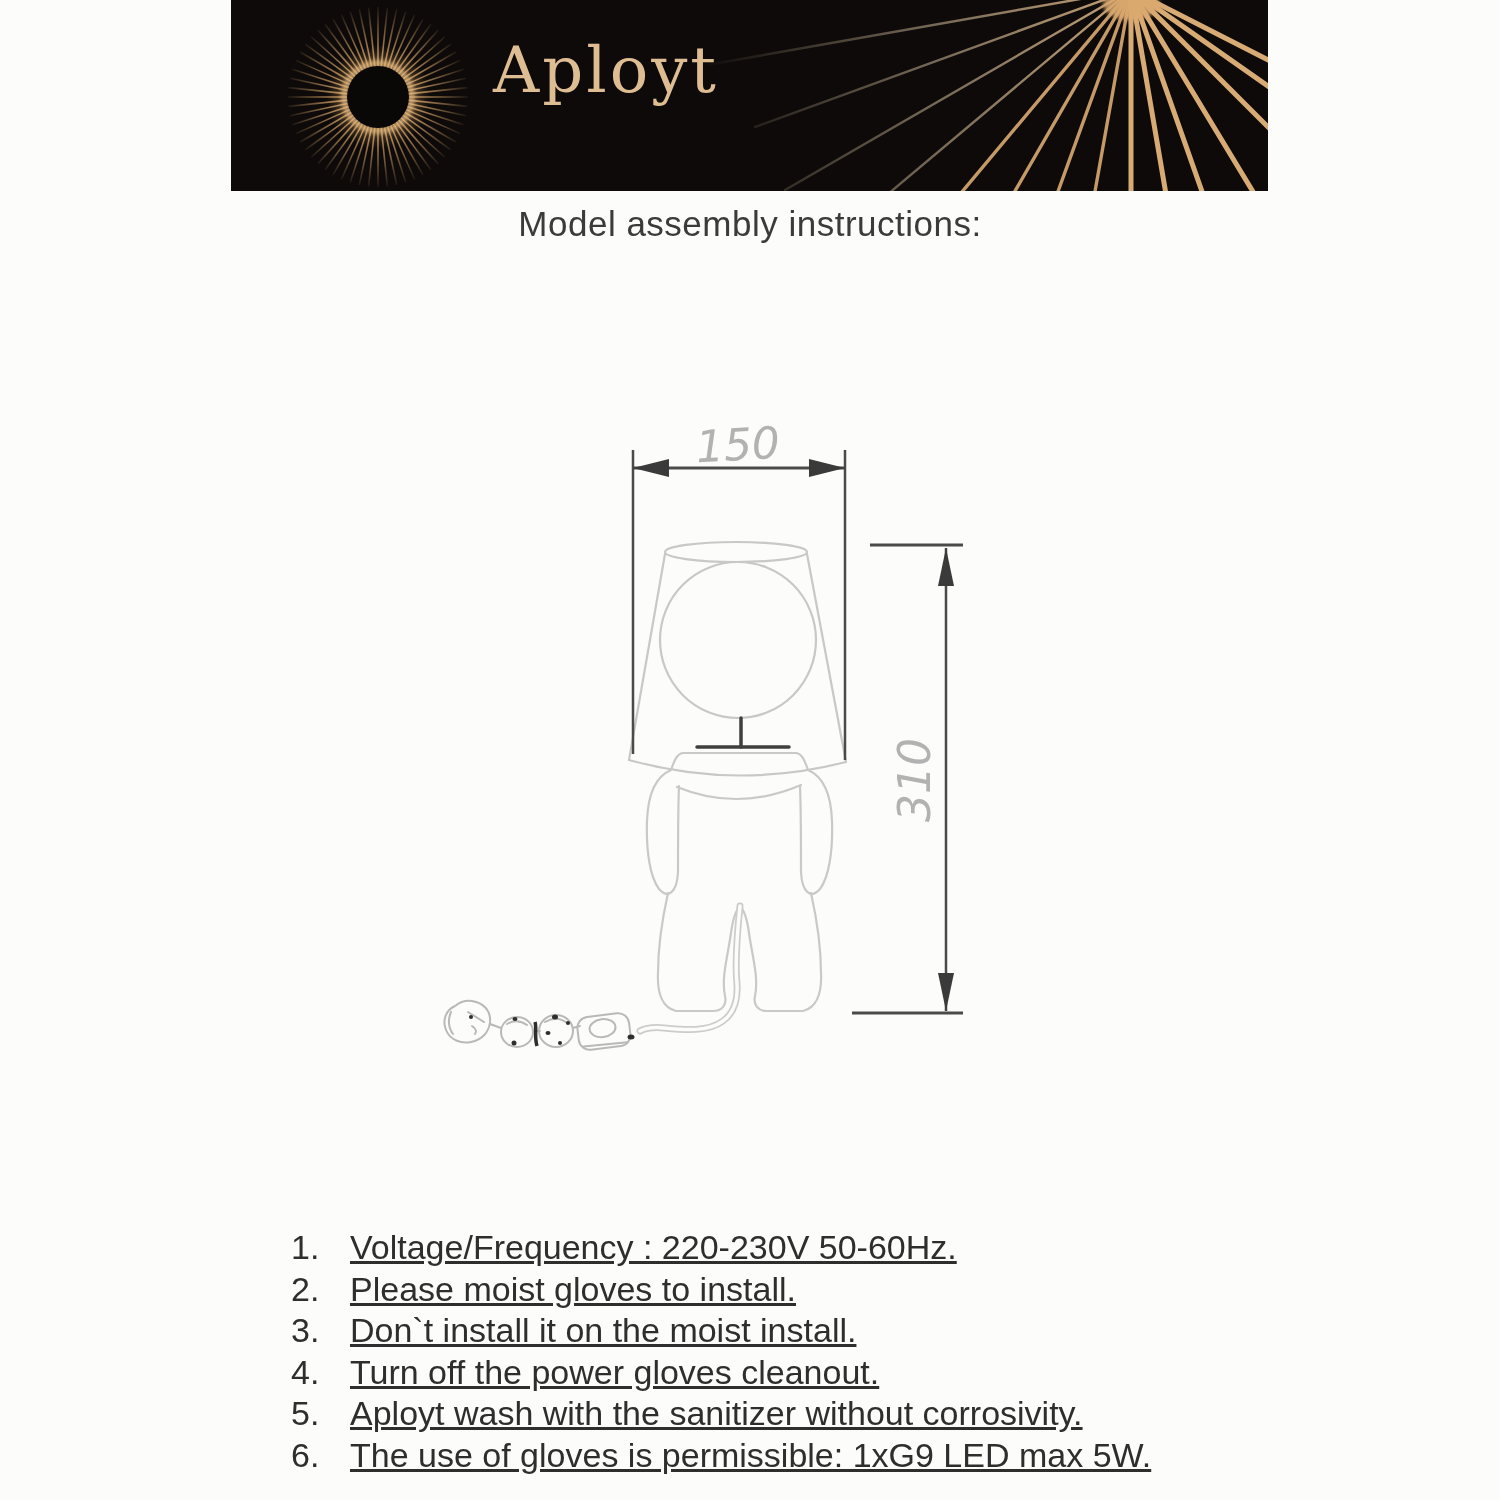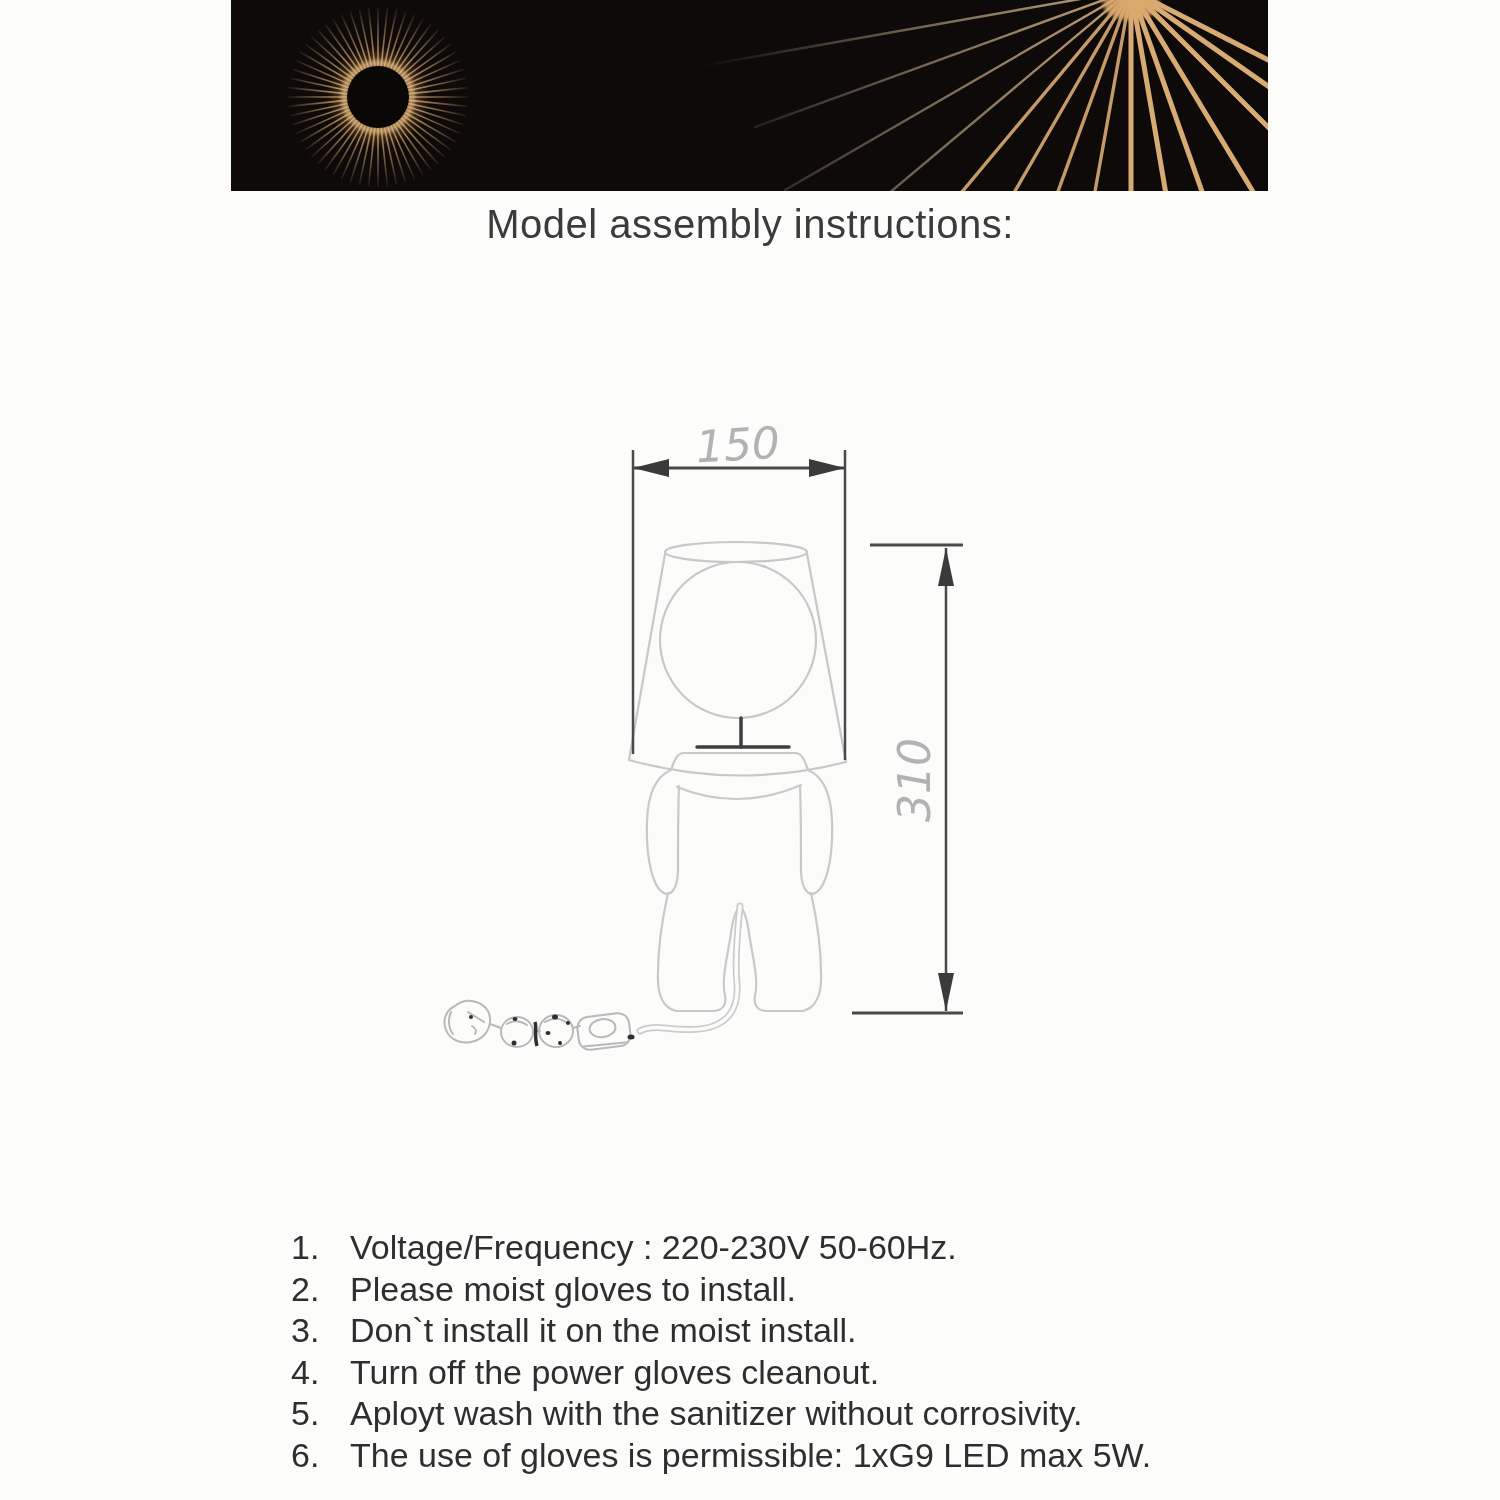--- a/index.html
+++ b/index.html
@@ -17,37 +17,37 @@
   .brand{
     position:absolute;left:262px;top:38px;
     font-family:"DejaVu Serif","Liberation Serif",serif;
     font-size:64px;font-weight:400;letter-spacing:3px;
     color:#dfbd93;line-height:1;
   }
   
   .title-block{
     position:absolute;left:0;top:201px;width:1500px;
     text-align:center;color:#3b3b3b;
-    font-size:40px;line-height:46px;letter-spacing:0.5px;
+    font-size:35px;line-height:46px;letter-spacing:0.5px;
   }
   
   .diagram{position:absolute;left:420px;top:405px;}
   .dim-label{
     font-family:"DejaVu Sans",sans-serif;
     font-style:italic;font-size:44px;fill:#b2b2b2;
   }
   
   .instructions{
     position:absolute;left:291px;top:1230px;width:1050px;
     list-style:none;margin:0;padding:0;
     font-size:34px;line-height:35px;color:#2e2e2e;
   }
   .instructions li{display:flex;margin-bottom:6.5px;}
   .instructions .num{width:59px;flex:0 0 59px;}
-  .instructions .txt{flex:1;}
+  .instructions .txt{flex:1;text-decoration:underline;}
 </style>
 </head>
 <body>
 
 <div class="page">
 
   <header class="banner">
     <svg width="1037" height="191" viewBox="0 0 1037 191">
       <defs>
         <radialGradient id="sb-glow" cx="50%" cy="50%" r="50%">
@@ -128,20 +128,21 @@
           <line x1="900" y1="-10" x2="936" y2="200"></line>
           <line x1="900" y1="-10" x2="974" y2="200"></line>
           <line x1="900" y1="-10" x2="1027" y2="200"></line>
           <line x1="900" y1="-10" x2="1105" y2="195"></line>
           <line x1="900" y1="-10" x2="1195" y2="197"></line>
           <line x1="900" y1="-10" x2="1292" y2="190"></line>
         </g>
         <ellipse cx="900" cy="4" rx="28" ry="16" fill="#dba96e" opacity="0.85" filter="url(#soft)"></ellipse>
       </g>
     </svg>
+    <div class="brand">Aployt</div>
   </header>
 
   <section class="title-block">
     <div>Model assembly instructions:</div>
   </section>
 
   <svg class="diagram" width="580" height="680" viewBox="420 405 580 680">
 
     <g fill="none" stroke="#c8c8c8" stroke-width="2.2" stroke-linecap="round">
       <ellipse cx="736" cy="552" rx="71" ry="10"></ellipse>

